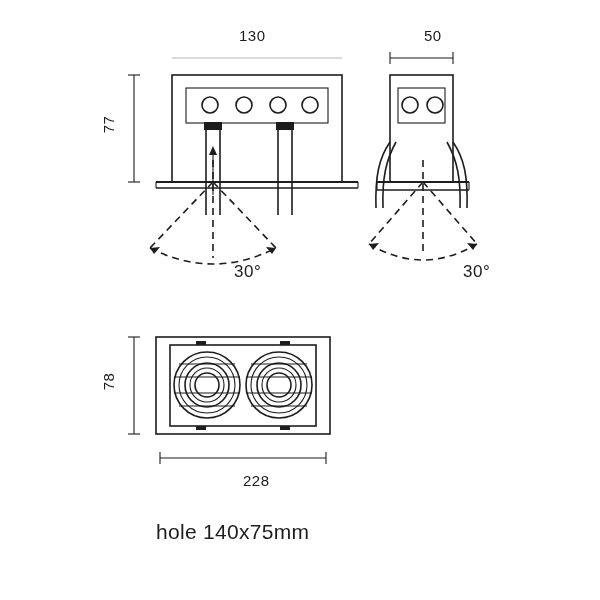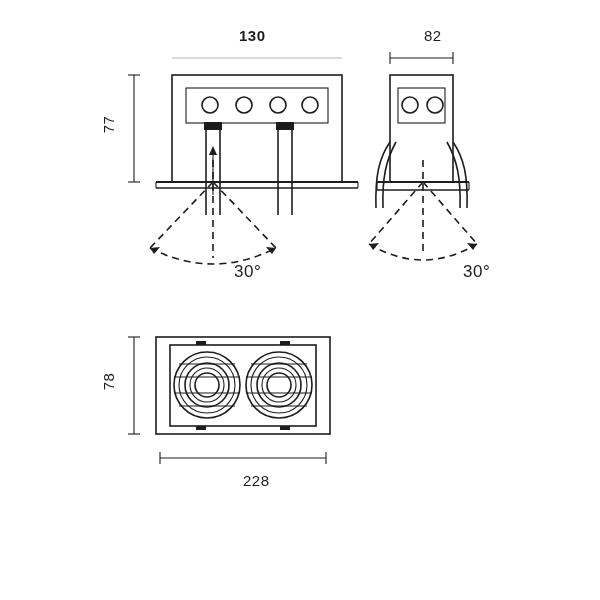--- a/index.html
+++ b/index.html
@@ -195,21 +195,22 @@
       <line class="ln thin" x1="141" y1="86" x2="197" y2="86"></line>
     </g>
 
     <g>
       <line class="ln thin" x1="50" y1="138" x2="216" y2="138"></line>
       <line class="ln thin" x1="50" y1="132" x2="50" y2="144"></line>
       <line class="ln thin" x1="216" y1="132" x2="216" y2="144"></line>
     </g>
   </svg>
 
-  <div class="dim-label" style="left:239px;top:27px;font-weight:bold;">130</div>
+  <div class="dim-label" style="left:239px;top:27px;">130</div>
   <div class="dim-label vert" style="left:100px;top:116px;">77</div>
-  <div class="dim-label" style="left:424px;top:27px;">82</div>
+  <div class="dim-label" style="left:424px;top:27px;">50</div>
   <div class="dim-label" style="left:234px;top:262px;font-size:17px;">30°</div>
   <div class="dim-label" style="left:463px;top:262px;font-size:17px;">30°</div>
   <div class="dim-label vert" style="left:100px;top:373px;">78</div>
   <div class="dim-label" style="left:243px;top:472px;">228</div>
+  <div class="note" style="left:156px;top:520px;">hole 140x75mm</div>
 
 </div>
 
 </body></html>

